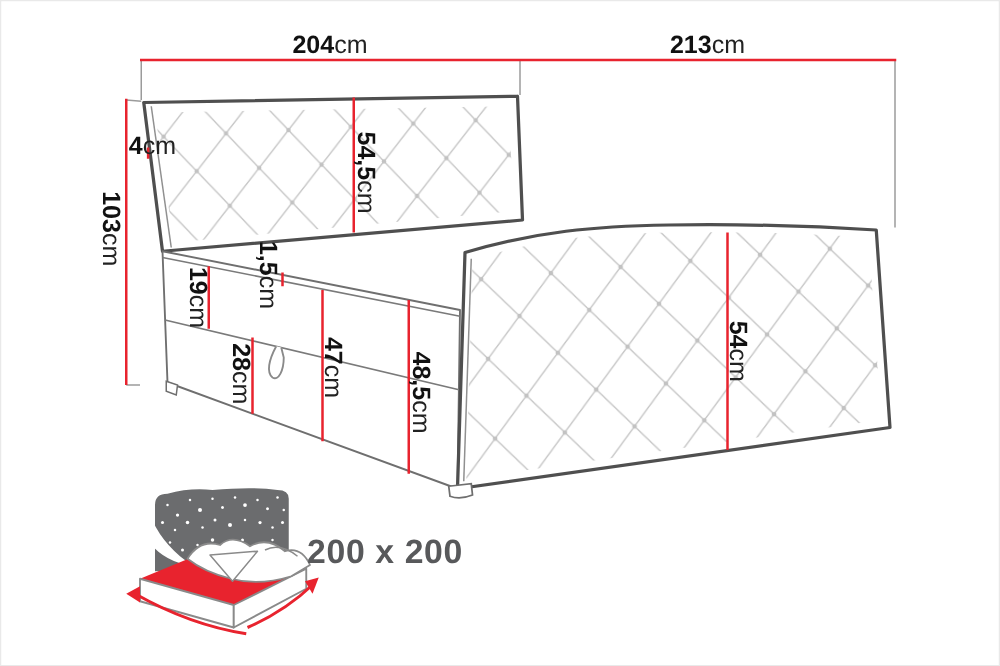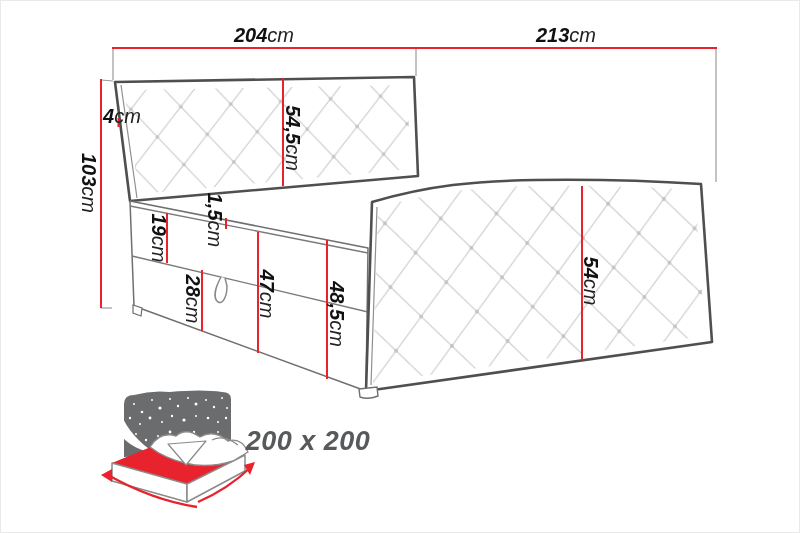--- a/index.html
+++ b/index.html
@@ -1,17 +1,17 @@
 <!DOCTYPE html>
 <html><head>
 <meta charset="utf-8">
 <style>
   html,body{margin:0;padding:0;background:#fff;}
   .stage{position:relative;width:800px;height:533px;background:#ffffff;overflow:hidden;
-         font-family:"Liberation Sans",sans-serif;font-style:italic;}
+         font-family:"Liberation Sans",sans-serif;}
   svg text{font-family:"Liberation Sans","DejaVu Sans",sans-serif;fill:#111;font-size:20px;}
   .num{font-weight:700;}
   .unit{font-weight:400;fill:#222;}
   .size-label{font-size:27px;font-weight:700;fill:#58595b;letter-spacing:.5px;}
   .ext{stroke:#9b9b9b;stroke-width:1.2;}
   .red{stroke:#e8232e;stroke-width:2;}
   .thick{fill:#fff;stroke:#4f4f4f;stroke-width:2.6;stroke-linejoin:round;}
   .thin{fill:none;stroke:#7a7a7a;stroke-width:1.3;}
   .inner{fill:none;stroke:#909090;stroke-width:1.2;}
 </style>

